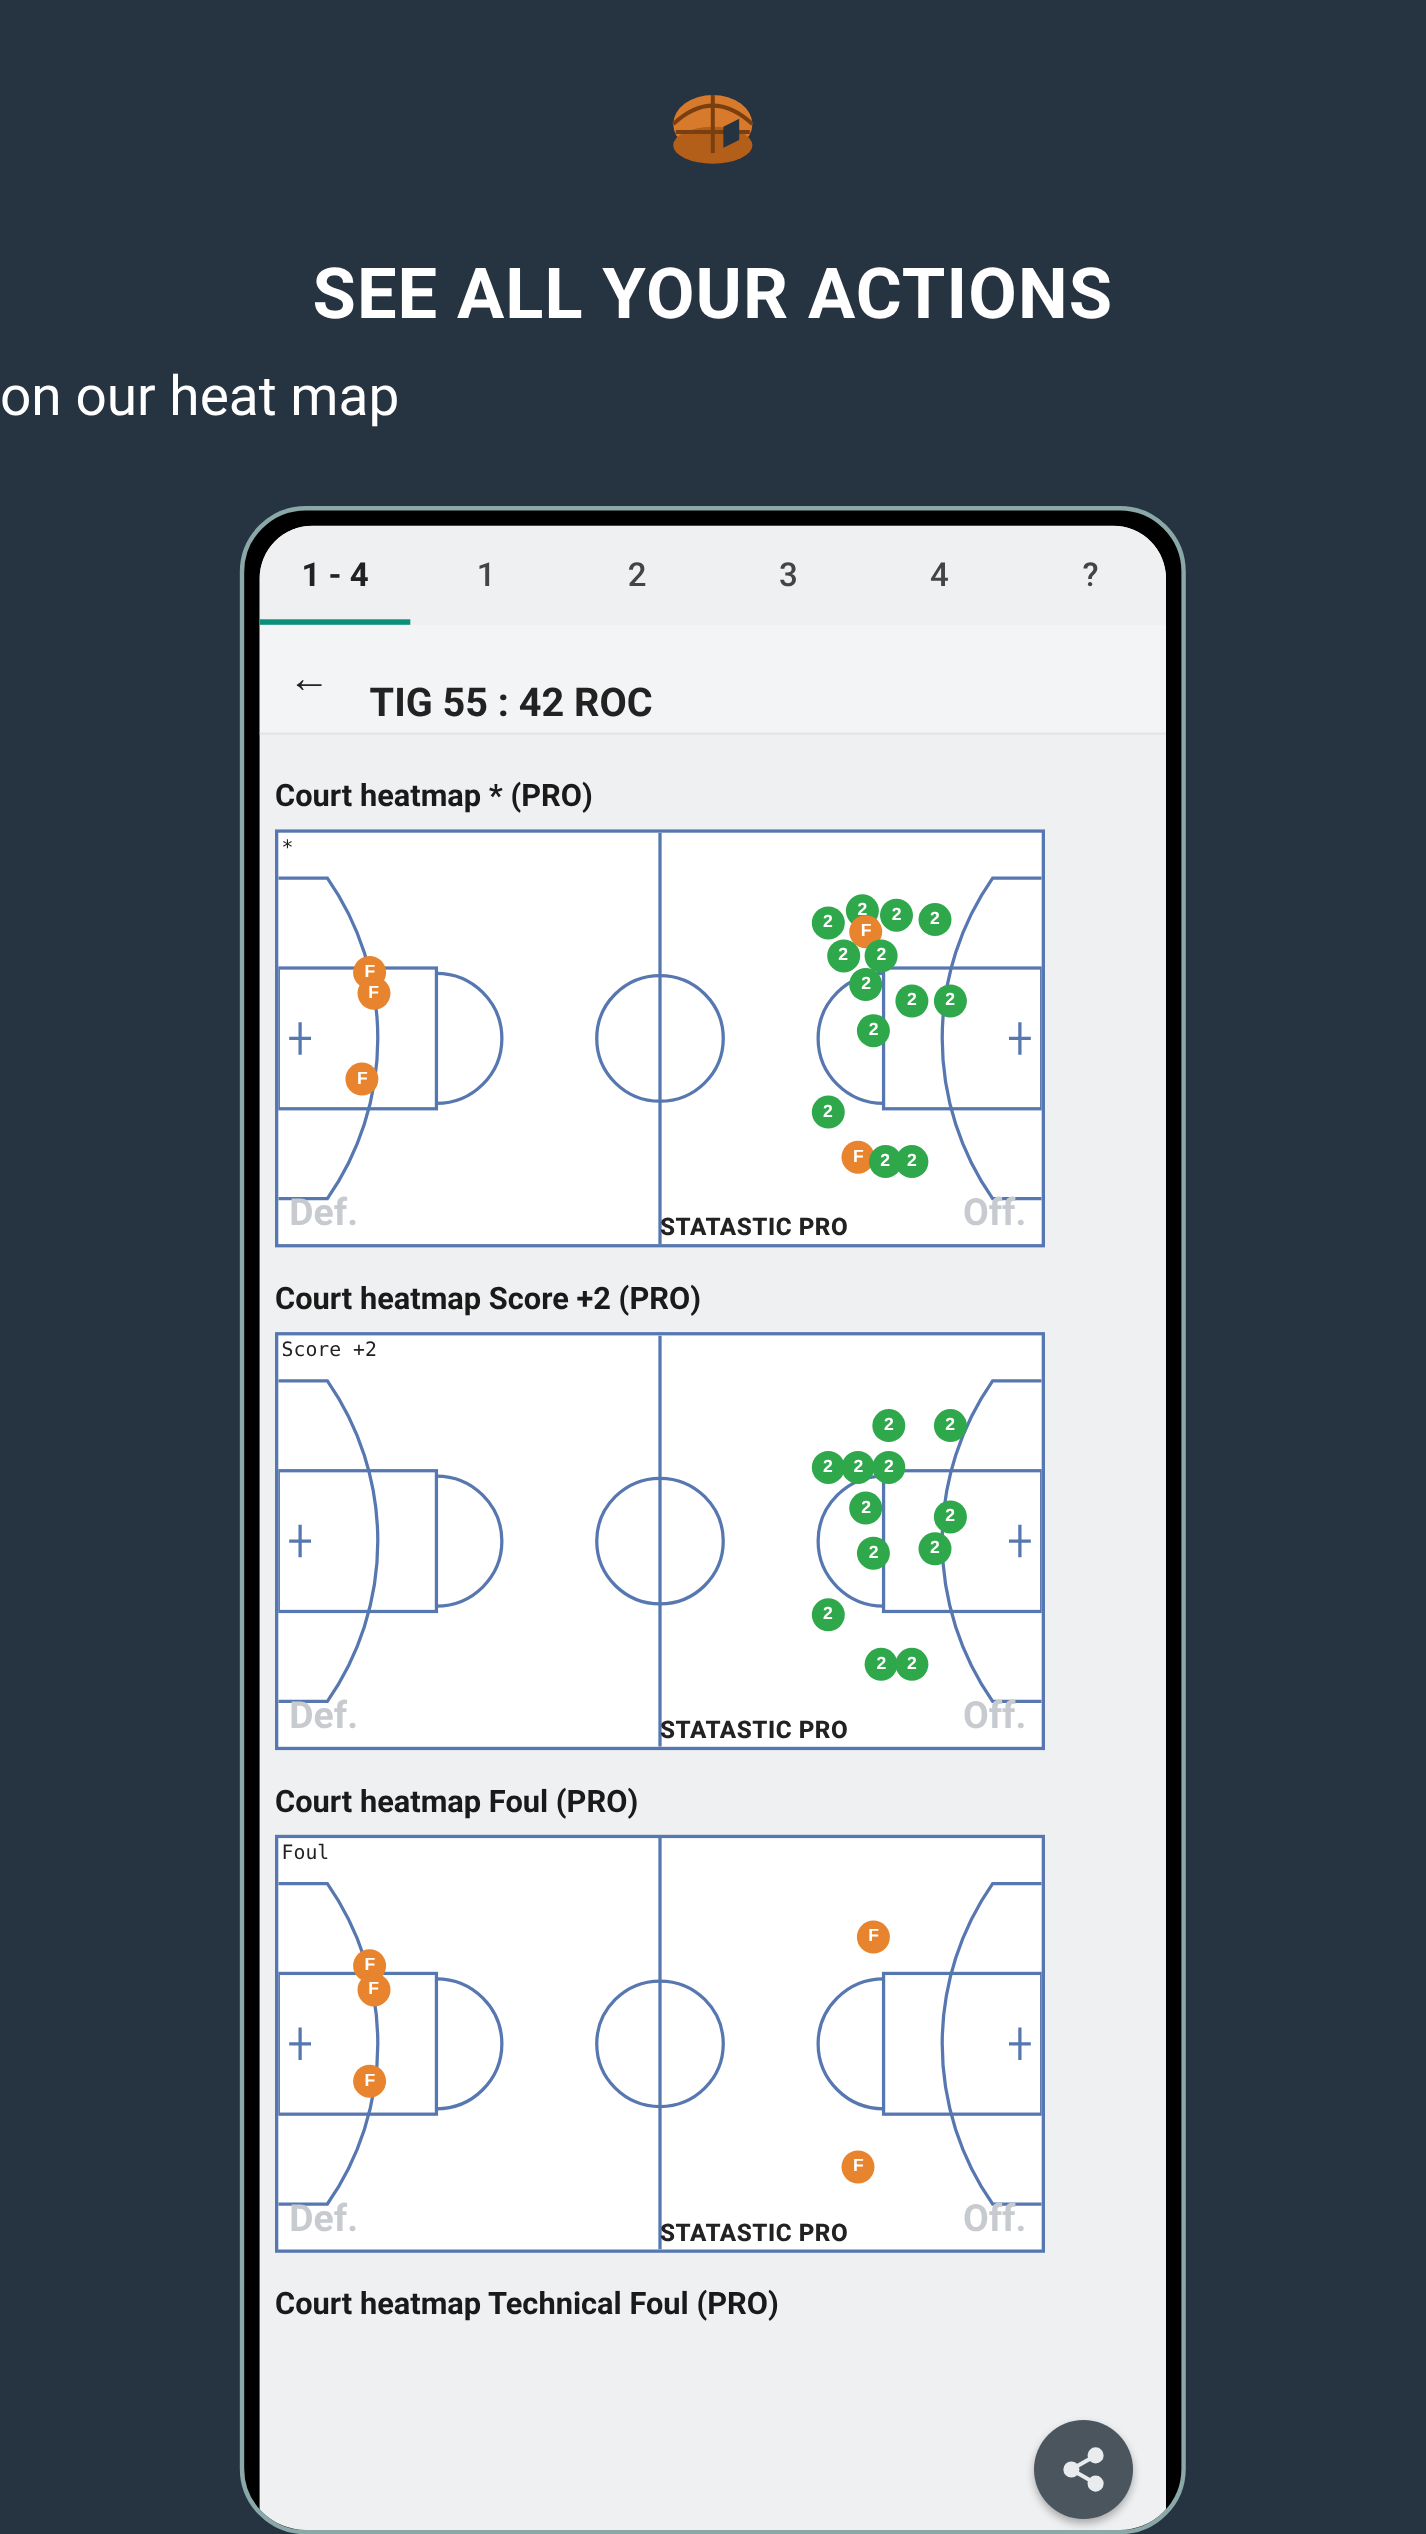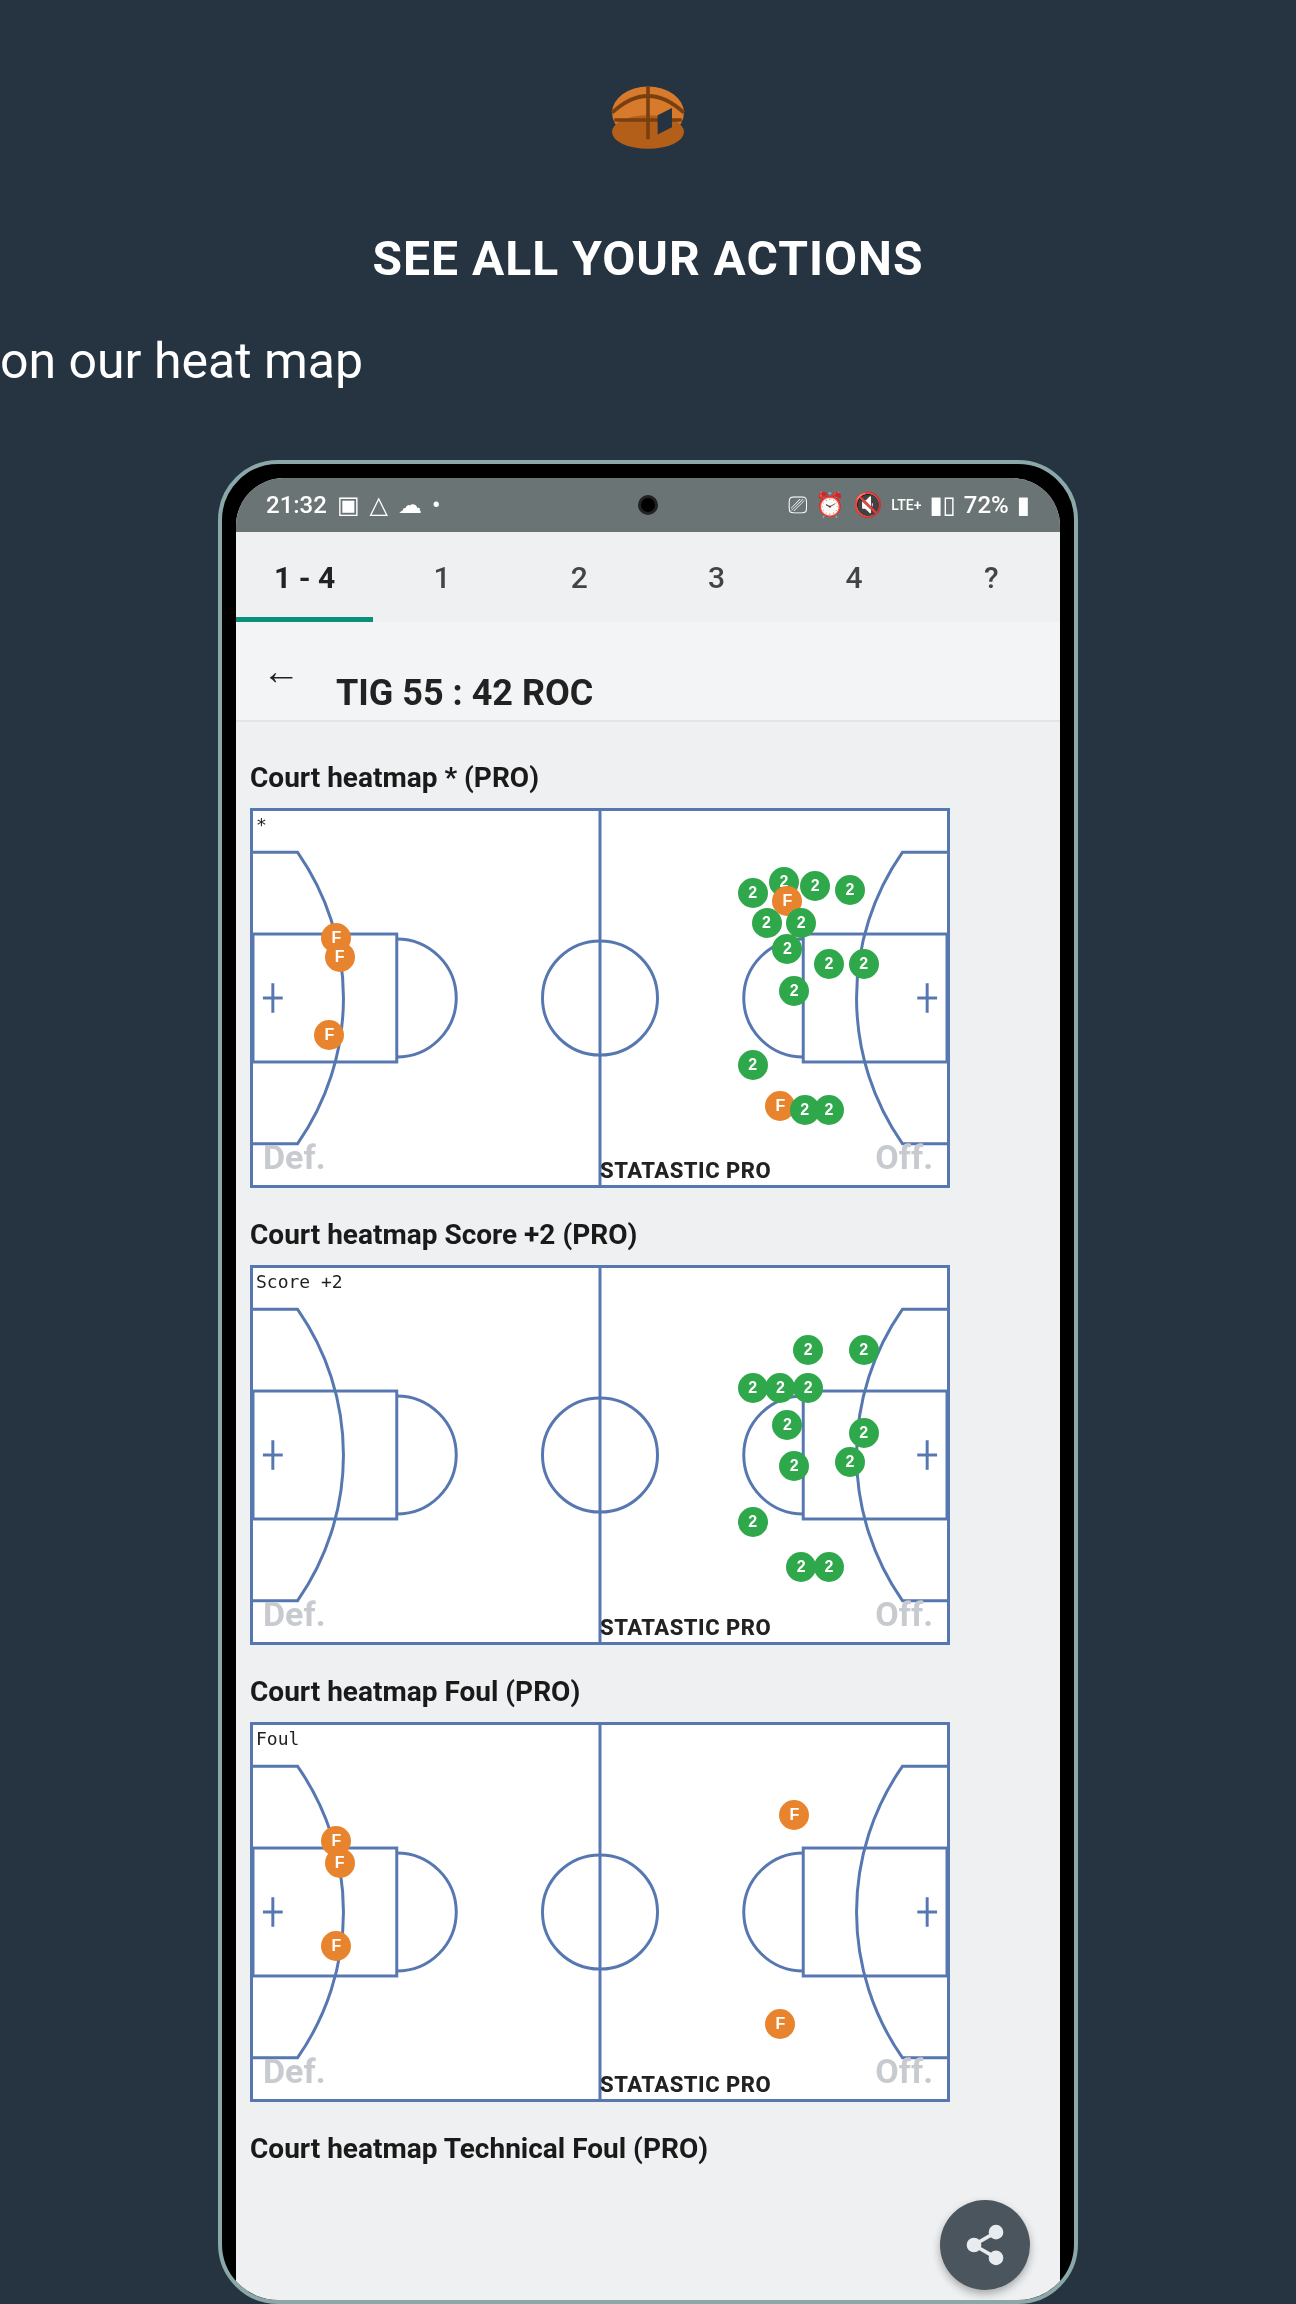--- a/index.html
+++ b/index.html
@@ -16,21 +16,21 @@
     top: 60px;
     left: 50%;
     transform: translateX(-50%);
   }
   .promo-title {
     position: absolute;
     top: 230px;
     width: 100%;
     text-align: center;
     color: #fff;
-    font-size: 48px;
+    font-size: 64px;
     font-weight: 700;
     letter-spacing: 1px;
   }
   .promo-sub {
     position: absolute;
     top: 332px;
     width: 100%;
     text-align: left;
     color: #fff;
     font-size: 50px;
@@ -219,39 +219,20 @@
       <path d="M 8 -4 L 20 -10 L 20 6 L 8 12 Z" fill="#263340"></path>
     </g>
   </svg>
 </div>
 <div class="promo-title">SEE ALL YOUR ACTIONS</div>
 <div class="promo-sub">on our heat map</div>
 
 <div class="phone">
   <div class="phone-inner">
 
-    <div class="statusbar">
-      <div class="status-left">
-        <span>21:32</span>
-        <span>▣</span>
-        <span>△</span>
-        <span>☁</span>
-        <span>•</span>
-      </div>
-      <div class="camera"></div>
-      <div class="status-right">
-        <span>⎚</span>
-        <span>⏰</span>
-        <span>🔇</span>
-        <span style="font-size:14px">LTE+</span>
-        <span>▮▯</span>
-        <span>72%</span>
-        <span>▮</span>
-      </div>
-    </div>
 
     <div class="tabs" id="tabs-container">
         <div class="tab active">1 - 4</div>
         <div class="tab">1</div>
         <div class="tab">2</div>
         <div class="tab">3</div>
         <div class="tab">4</div>
         <div class="tab">?</div>
       </div>
 

